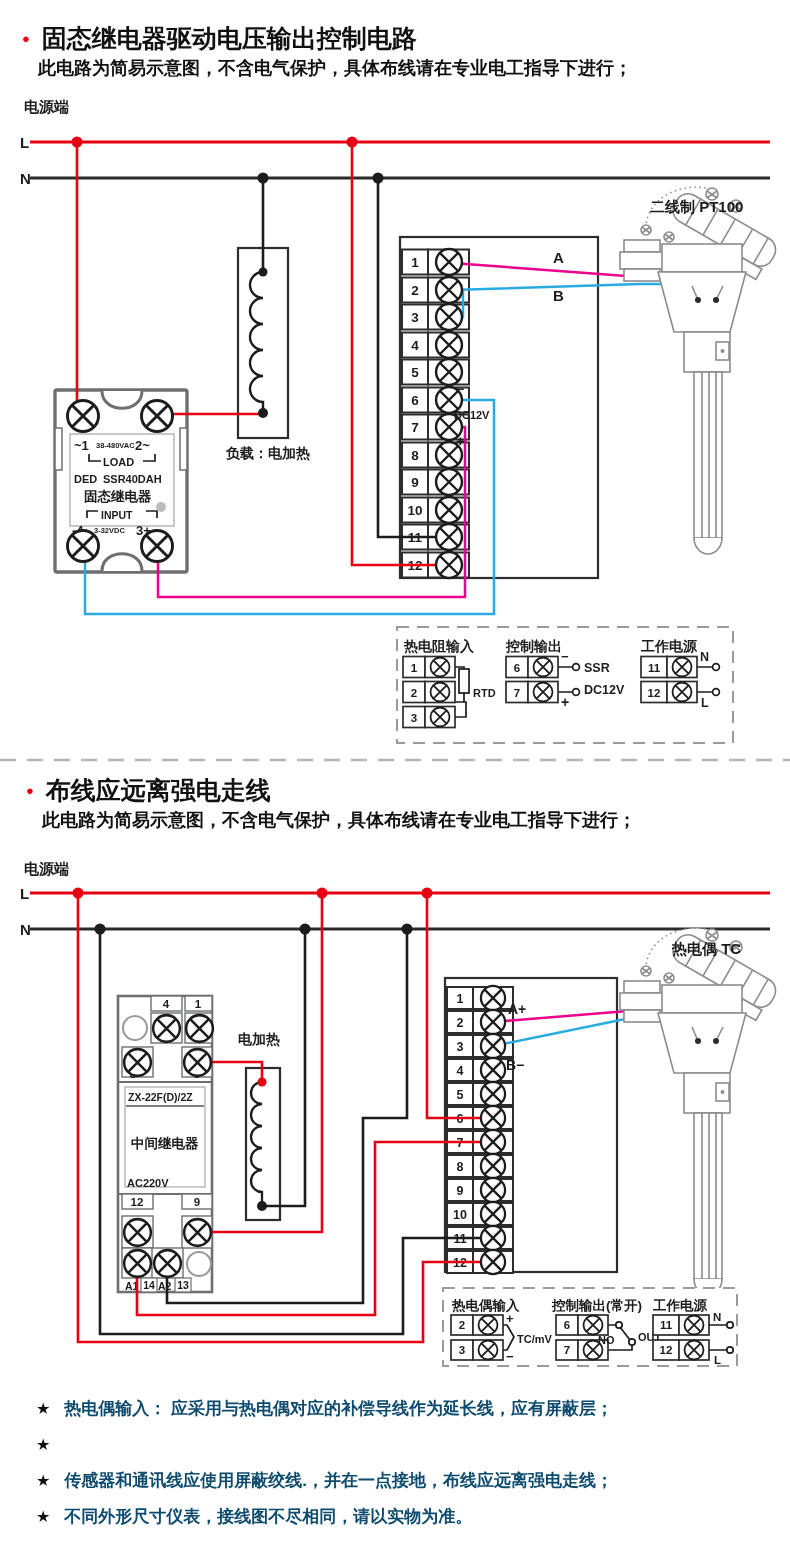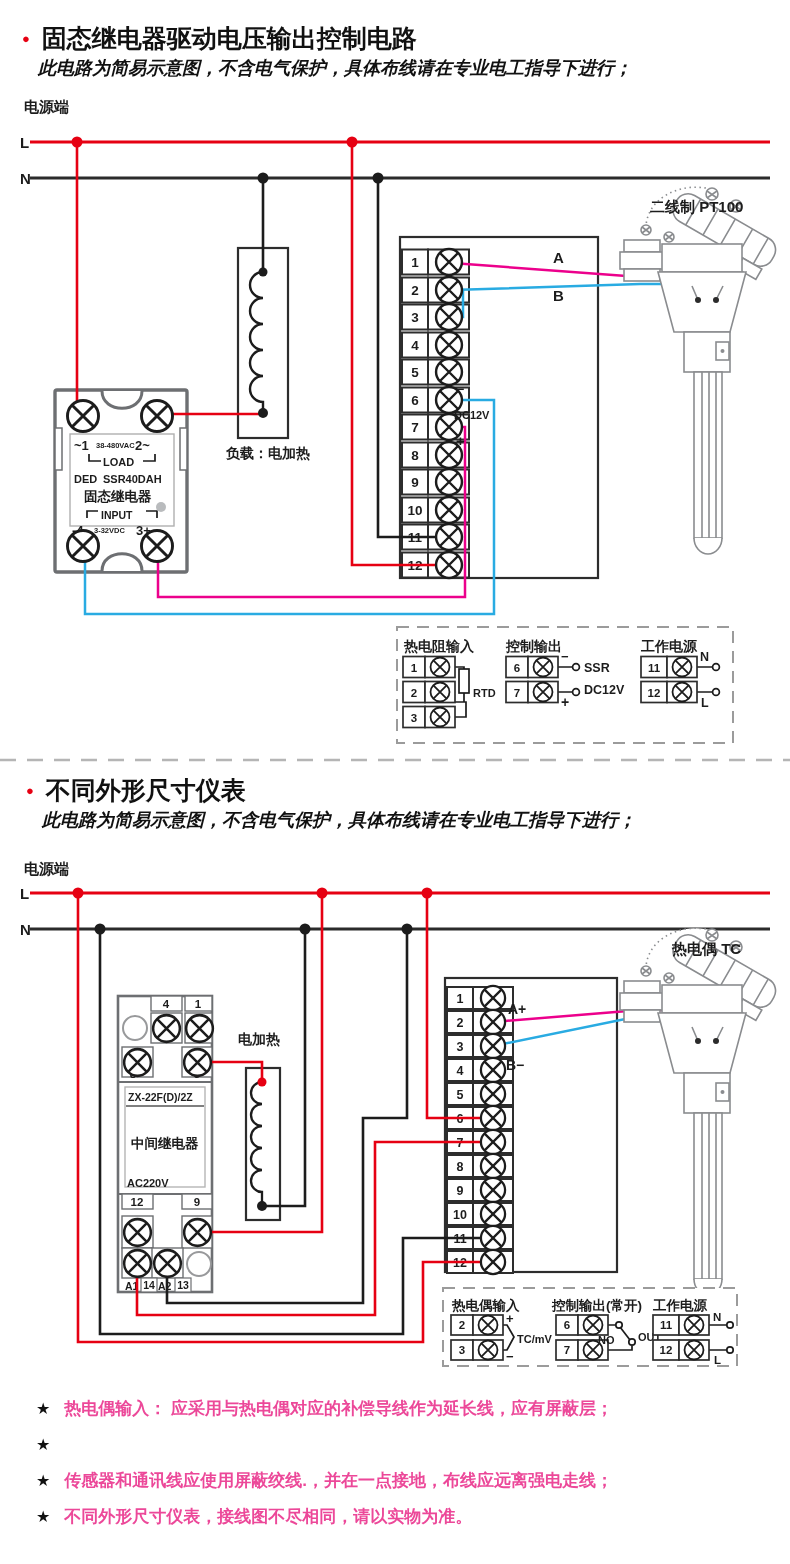--- a/index.html
+++ b/index.html
@@ -1,25 +1,25 @@
 <!DOCTYPE html>
 <html><head>
 <meta charset="utf-8">
 <style>
   html,body{margin:0;padding:0;background:#fff;}
   body{width:790px;height:1564px;position:relative;font-family:"Liberation Sans",sans-serif;overflow:hidden;}
   .abs{position:absolute;}
   .title-row{display:flex;align-items:center;gap:12px;}
   .bullet{color:#e60012;font-size:13px;line-height:1;}
   .sec-title{font-size:25px;font-weight:bold;color:#111;}
-  .sec-sub{font-size:18px;font-weight:600;color:#111;font-style:italic;}
+  .sec-sub{font-size:18px;font-weight:600;color:#111;}
   .notes{display:flex;flex-direction:column;gap:14px;}
   .note-line{display:flex;align-items:flex-start;}
   .star{font-size:16px;color:#111;margin-right:14px;line-height:22px;}
-  .note-text{font-size:17px;font-weight:600;color:#ec4899;line-height:22px;}
+  .note-text{font-size:17px;font-weight:600;color:#0c4a6e;line-height:22px;}
   svg text{font-family:"Liberation Sans",sans-serif;fill:#1c1c1c;}
   .b{font-weight:bold;}
   .num{font-weight:bold;text-anchor:middle;}
   .cell{fill:#fff;stroke:#2d2d2d;stroke-width:2;}
   .mcell{fill:#fff;stroke:#2d2d2d;stroke-width:1.7;}
   .wire{fill:none;}
   .thinwire{fill:none;stroke:#1c1c1c;stroke-width:1.7;}
   .outbox{fill:#fff;stroke:#2d2d2d;stroke-width:2.2;}
   .graybox{fill:#fff;stroke:#6d6f72;}
   .dashbox{fill:#fff;stroke:#9b9b9b;stroke-width:2;stroke-dasharray:12 8;}
@@ -30,21 +30,21 @@
 <body>
 
 <div class="abs title-row" style="left:22px;top:22px;">
   <span class="bullet">●</span>
   <span class="sec-title">固态继电器驱动电压输出控制电路</span>
 </div>
 <div class="abs sec-sub" style="left:38px;top:56px;">此电路为简易示意图，不含电气保护，具体布线请在专业电工指导下进行；</div>
 
 <div class="abs title-row" style="left:26px;top:774px;">
   <span class="bullet">●</span>
-  <span class="sec-title">不同外形尺寸仪表</span>
+  <span class="sec-title">布线应远离强电走线</span>
 </div>
 <div class="abs sec-sub" style="left:42px;top:808px;">此电路为简易示意图，不含电气保护，具体布线请在专业电工指导下进行；</div>
 
 <div class="abs notes" style="left:36px;top:1398px;width:730px;">
   <div class="note-line">
     <span class="star">★</span>
     <span class="note-text">热电偶输入： 应采用与热电偶对应的补偿导线作为延长线，应有屏蔽层；</span>
   </div>
   <div class="note-line">
     <span class="star">★</span>

